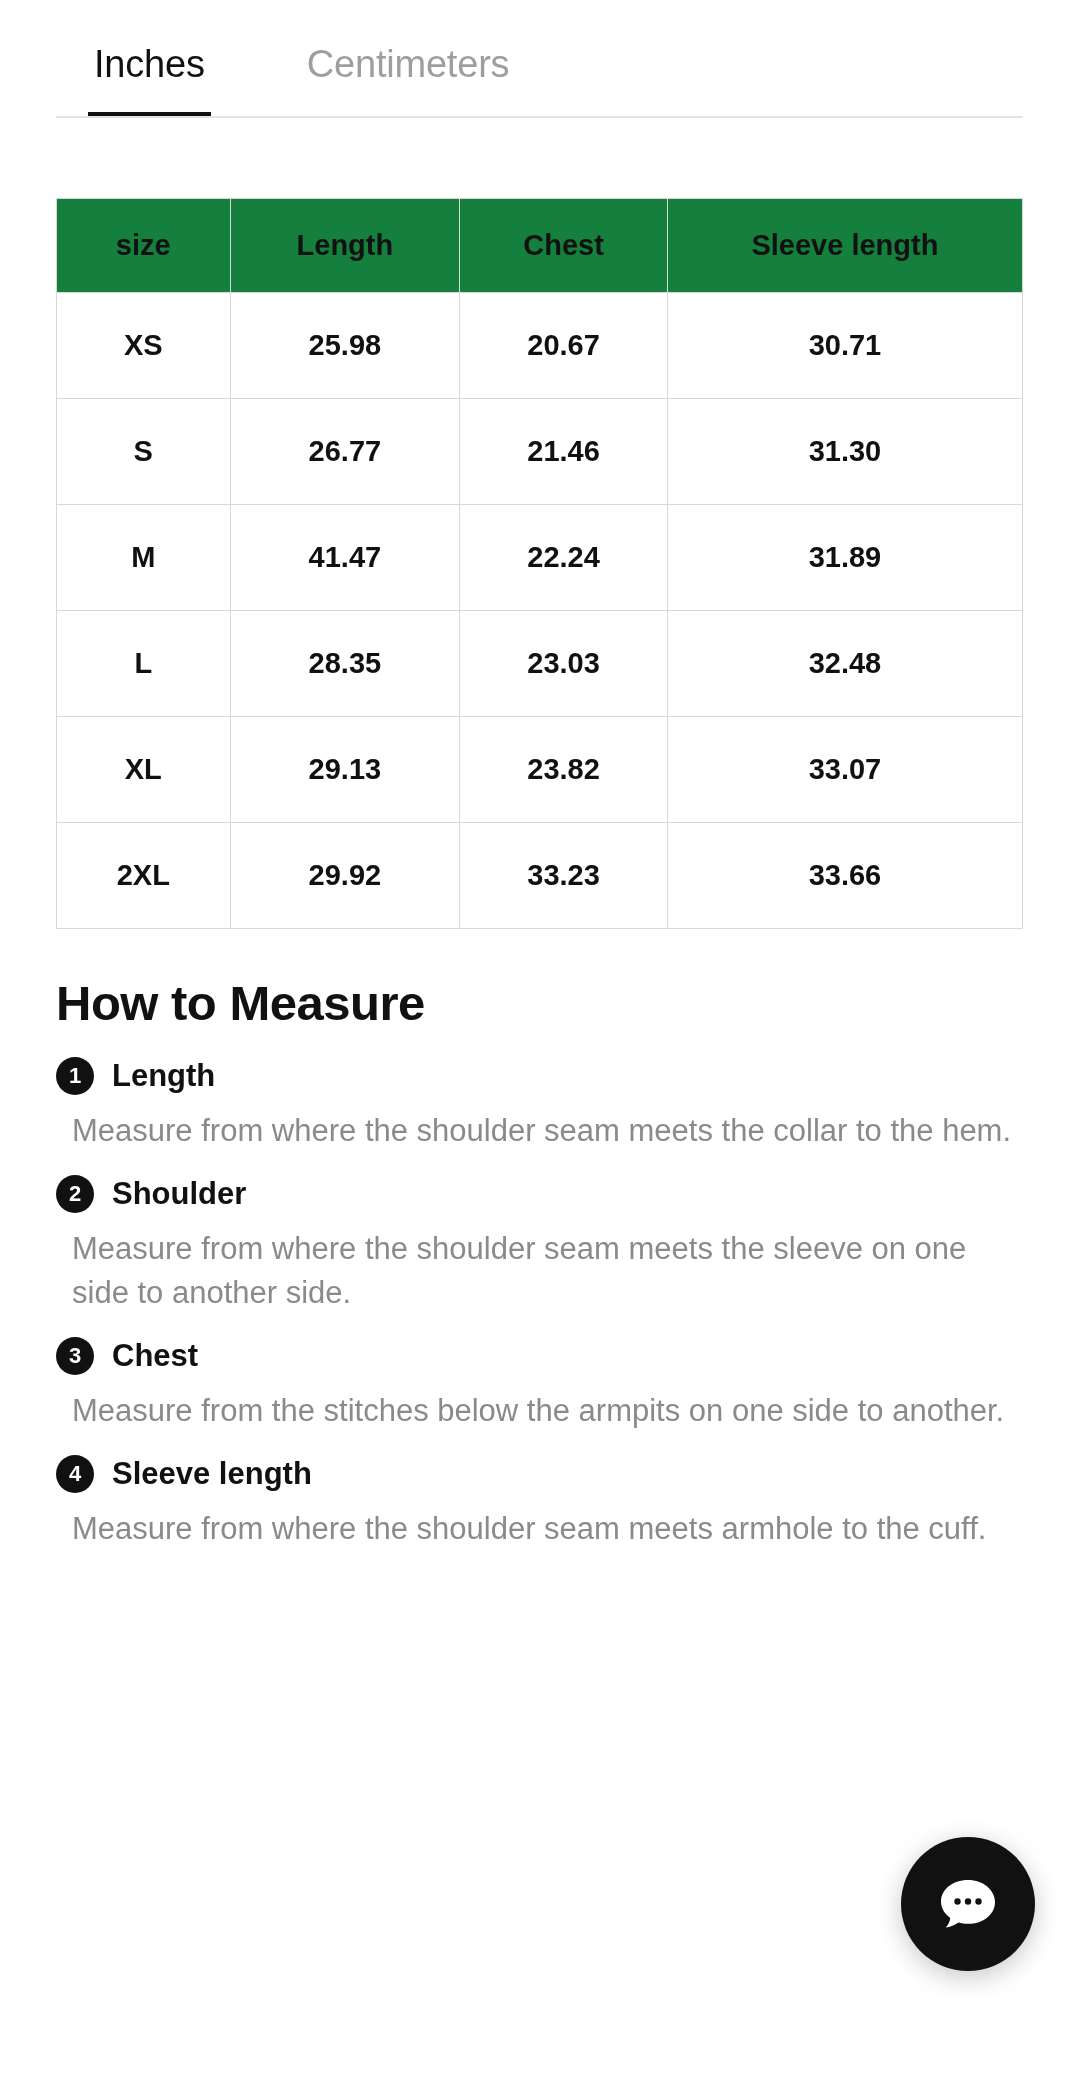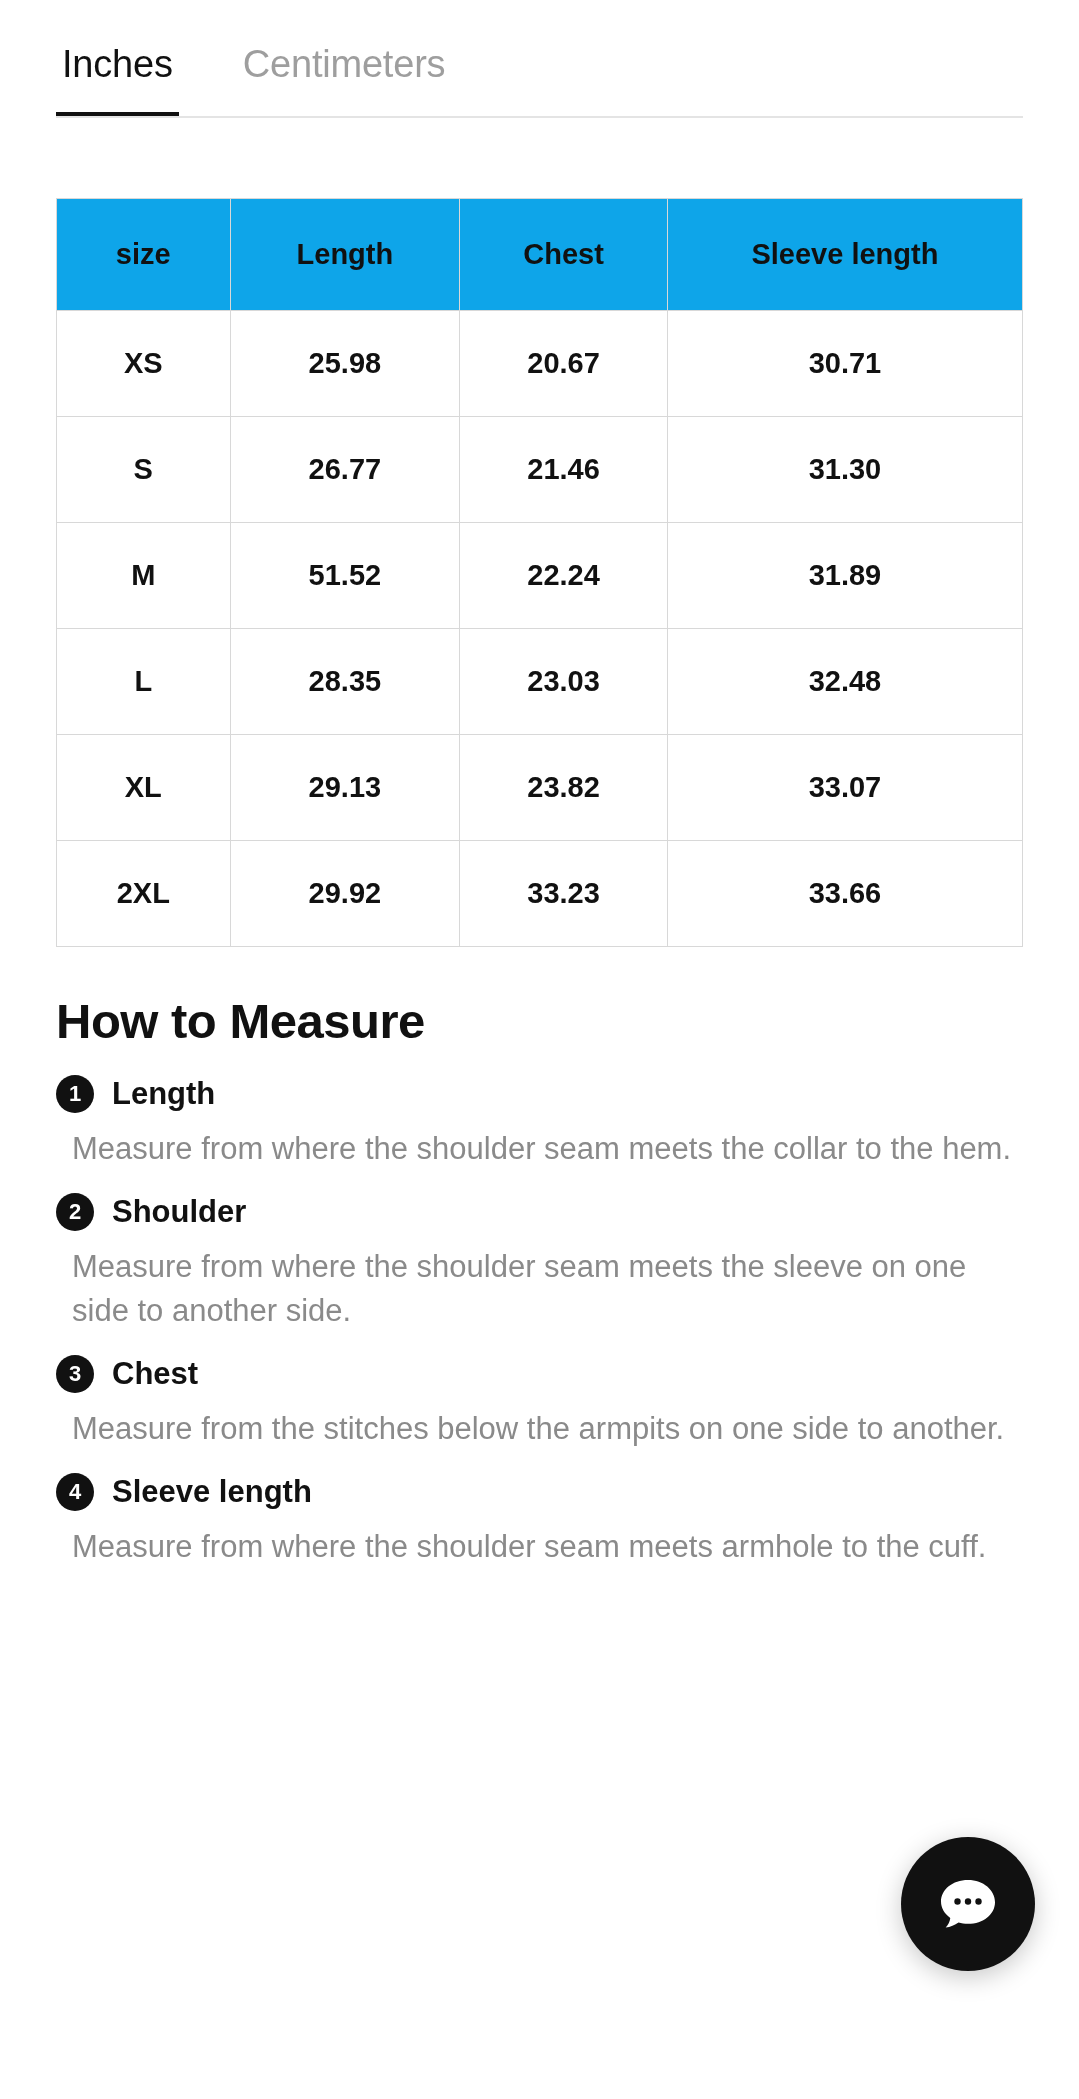--- a/index.html
+++ b/index.html
@@ -31,20 +31,21 @@
   }
   .tab {
     font-size: 38px;
     line-height: 1.2;
     letter-spacing: -0.2px;
     padding: 12px 6px 24px 6px;
     cursor: pointer;
     background: none;
     border: none;
     font-family: "Liberation Sans", sans-serif;
+    margin-left: 32px;
   }
   .tab.active {
     color: #111111;
     font-weight: 400;
     border-bottom: 6px solid #111111;
   }
   .tab.inactive {
     color: #9e9e9e;
     font-weight: 400;
     border-bottom: 6px solid transparent;
@@ -72,24 +73,24 @@
   table.size-table td {
     border: 1px solid #d8d8d8;
     text-align: center;
     font-size: 29px;
     font-weight: 700;
     color: #111111;
     height: 106px;
     padding: 0 4px;
   }
   table.size-table thead th {
-    background: #0ea5e9;
+    background: #15803d;
     font-weight: 700;
     font-size: 29px;
-    height: 112px;
+    height: 94px;
     margin-top: 8px;
   }
   table.size-table col.c0 { width: 173px; }
   table.size-table col.c1 { width: 229px; }
   table.size-table col.c2 { width: 207px; }
   table.size-table col.c3 { width: 354px; }
 
   
   .howto-title {
     font-size: 49px;
@@ -187,21 +188,21 @@
           <td>30.71</td>
         </tr>
         <tr>
           <td>S</td>
           <td>26.77</td>
           <td>21.46</td>
           <td>31.30</td>
         </tr>
         <tr>
           <td>M</td>
-          <td>51.52</td>
+          <td>41.47</td>
           <td>22.24</td>
           <td>31.89</td>
         </tr>
         <tr>
           <td>L</td>
           <td>28.35</td>
           <td>23.03</td>
           <td>32.48</td>
         </tr>
         <tr>

